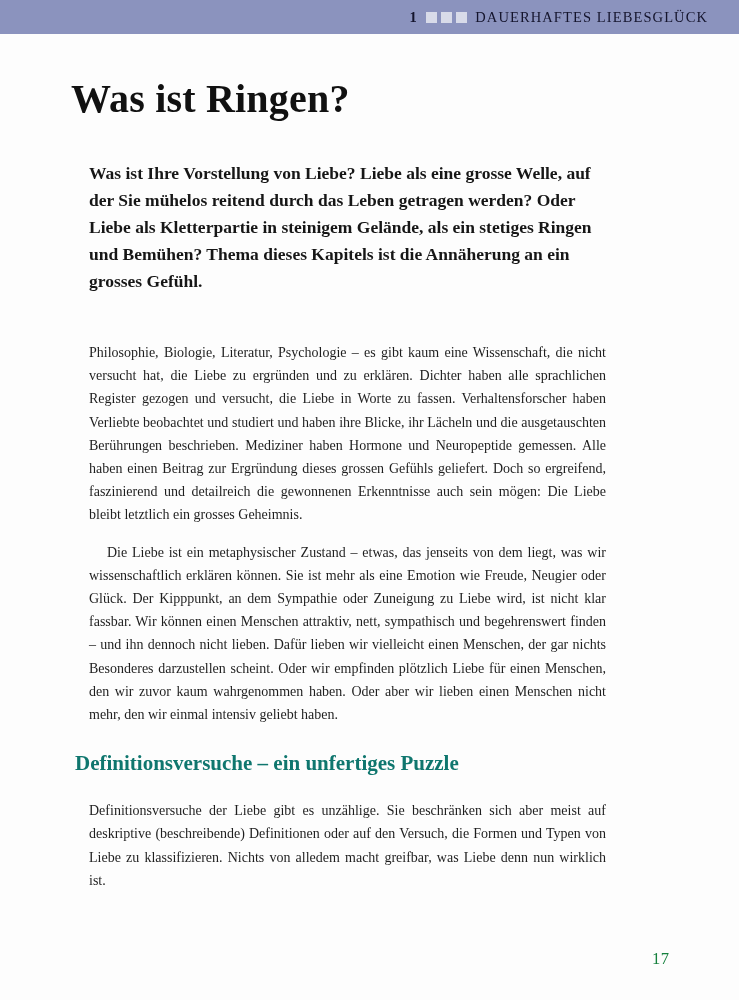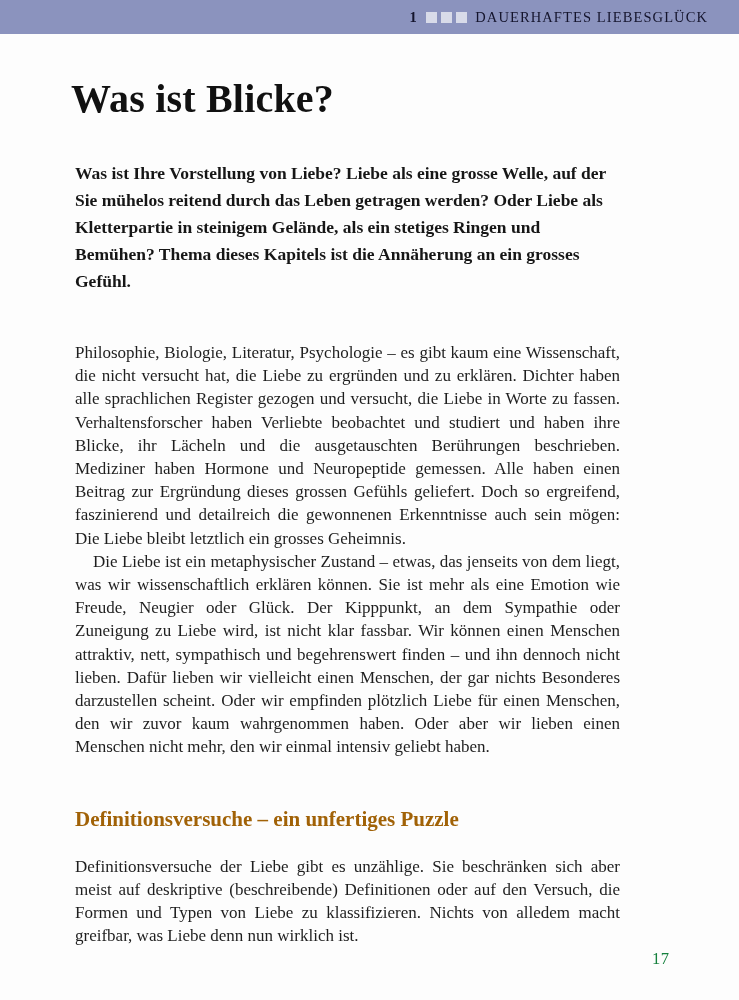--- a/index.html
+++ b/index.html
@@ -36,41 +36,41 @@
     padding:44px 119px 0 75px;
     box-sizing:border-box;
   }
   h1.page-title{
     margin:0 0 0 -4px;
     font-size:40px;line-height:42px;
     font-weight:bold;
     letter-spacing:.2px;
     color:#111;
   }
-  p{margin:0;}
+  p{margin:14px;}
   .intro{
     margin-top:40px;
     font-weight:bold;
     font-size:17.5px;line-height:27px;
     text-align:left;
     color:#161616;
   }
   .bodytext{
-    font-size:17px;line-height:23.2px;
+    font-size:14px;line-height:23.2px;
     text-align:justify;
     hyphens:auto;-webkit-hyphens:auto;
     color:#1e1e1e;
   }
   .first-body{margin-top:46px;}
   .indent{text-indent:18px;}
   h2.section-heading{
-    margin:48px 0 0 0;
+    margin:25px 0 0 0;
     font-size:21px;line-height:24px;
     font-weight:bold;
-    color:#a16207;
+    color:#0f766e;
   }
   .after-heading{margin-top:24px;}
   .pagenum{
     position:absolute;top:949px;left:652px;
     font-size:16.5px;color:#15803d;
     letter-spacing:.5px;
   }
 </style>
 </head>
 <body>
@@ -81,21 +81,21 @@
     <span class="ch-num">1</span>
     <span class="squares">
       <span class="sq"></span>
       <span class="sq"></span>
       <span class="sq"></span>
     </span>
     <span class="ch-title">DAUERHAFTES LIEBESGLÜCK</span>
   </header>
 
   <main class="content">
-    <h1 class="page-title">Was ist Blicke?</h1>
+    <h1 class="page-title">Was ist Ringen?</h1>
 
     <p class="intro">Was ist Ihre Vorstellung von Liebe? Liebe als eine grosse Welle, auf der Sie mühelos reitend durch das Leben getragen werden? Oder Liebe als Kletterpartie in steinigem Gelände, als ein stetiges Ringen und Bemühen? Thema dieses Kapitels ist die Annäherung an ein grosses Gefühl.</p>
 
     <p class="bodytext first-body">Philosophie, Biologie, Literatur, Psychologie – es gibt kaum eine Wissenschaft, die nicht versucht hat, die Liebe zu ergründen und zu erklären. Dichter haben alle sprachlichen Register gezogen und versucht, die Liebe in Worte zu fassen. Verhaltensforscher haben Verliebte beobachtet und studiert und haben ihre Blicke, ihr Lächeln und die ausgetauschten Berührungen beschrieben. Mediziner haben Hormone und Neuropeptide gemessen. Alle haben einen Beitrag zur Ergründung dieses grossen Gefühls geliefert. Doch so ergreifend, faszinierend und detailreich die gewonnenen Erkenntnisse auch sein mögen: Die Liebe bleibt letztlich ein grosses Geheimnis.</p>
     <p class="bodytext indent">Die Liebe ist ein metaphysischer Zustand – etwas, das jenseits von dem liegt, was wir wissenschaftlich erklären können. Sie ist mehr als eine Emotion wie Freude, Neugier oder Glück. Der Kipppunkt, an dem Sympathie oder Zuneigung zu Liebe wird, ist nicht klar fassbar. Wir können einen Menschen attraktiv, nett, sympathisch und begehrenswert finden – und ihn dennoch nicht lieben. Dafür lieben wir vielleicht einen Menschen, der gar nichts Besonderes darzustellen scheint. Oder wir empfinden plötzlich Liebe für einen Menschen, den wir zuvor kaum wahrgenommen haben. Oder aber wir lieben einen Menschen nicht mehr, den wir einmal intensiv geliebt haben.</p>
 
     <h2 class="section-heading">Definitionsversuche – ein unfertiges Puzzle</h2>
 
     <p class="bodytext after-heading">Definitionsversuche der Liebe gibt es unzählige. Sie beschränken sich aber meist auf deskriptive (beschreibende) Definitionen oder auf den Versuch, die Formen und Typen von Liebe zu klassifizieren. Nichts von alledem macht greifbar, was Liebe denn nun wirklich ist.</p>
   </main>

